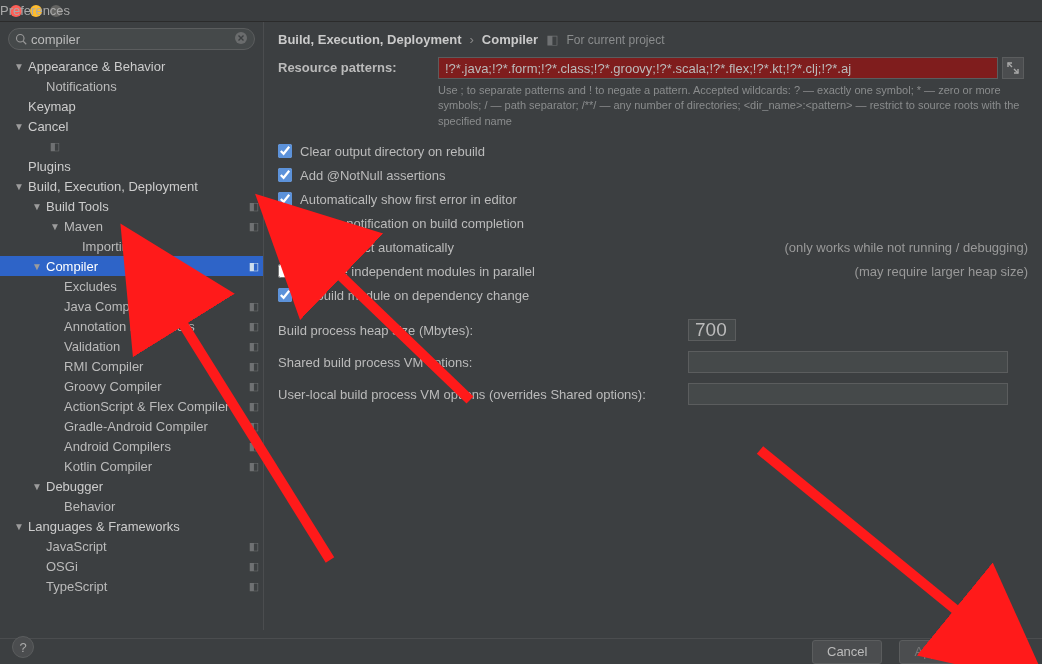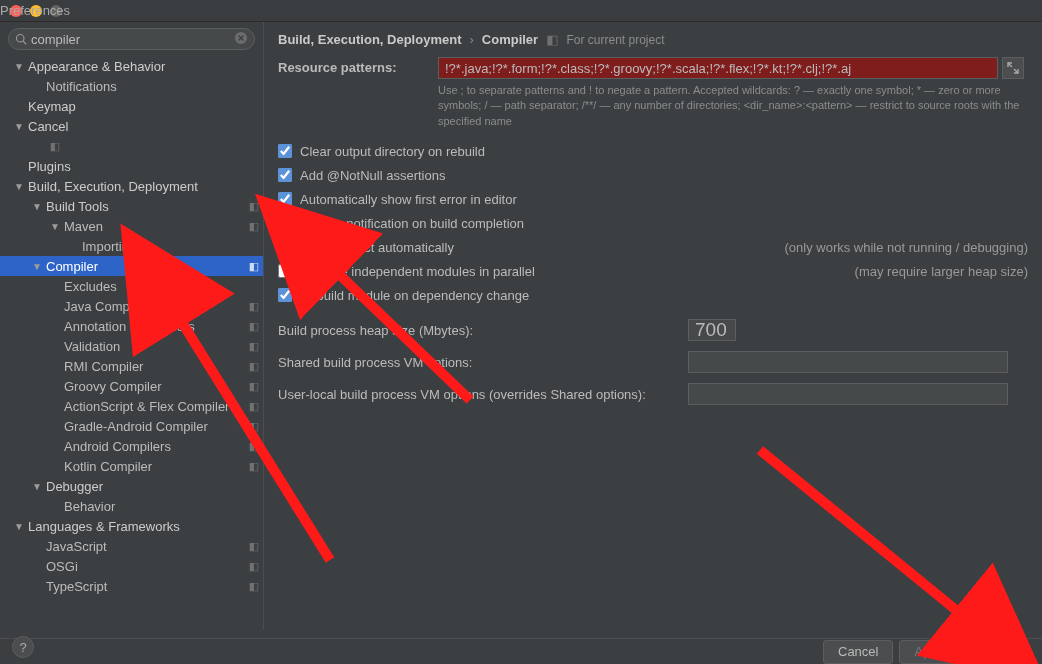--- a/index.html
+++ b/index.html
@@ -56,21 +56,21 @@
 .chkgroup { margin-left: 0; margin-bottom: 12px; }
 
 .formrow { display: flex; align-items: center; margin-bottom: 10px; }
 .formrow .flabel { width: 410px; }
 .formrow .fctrl input { background: #45494a; border: 1px solid #5b5d5e; color: #bbb; padding: 2px 6px; height: 22px; font-size: 19px; }
 
 
 .buttonbar { position: absolute; left: 0; right: 0; bottom: 0; height: 26px; border-top: 1px solid #4b4d4f; display: flex; align-items: center; justify-content: flex-end; padding: 0 14px; gap: 6px; background: #3c3f41; }
 .btn { height: 24px; min-width: 60px; padding: 0 14px; border: 1px solid #5b5d5e; background: #4b4d4f; color: #bbb; border-radius: 3px; font-size: 13px; }
 .btn.primary { background: #365880; border-color: #4e7bb2; color: #e8e8e8; }
-.btn.disabled { color: #777; }
+.btn.disabled { color: #777; margin-left: 11px; }
 .helpbtn { position: absolute; left: 12px; bottom: 6px; width: 22px; height: 22px; border-radius: 50%; border: 1px solid #5b5d5e; background: #4b4d4f; color: #aaa; display: flex; align-items: center; justify-content: center; font-size: 13px; }
 
 
 .arrows { position: absolute; inset: 0; pointer-events: none; }
 </style>
 </head>
 <body>
 
 <div class="titlebar">
   <div class="traffic">

